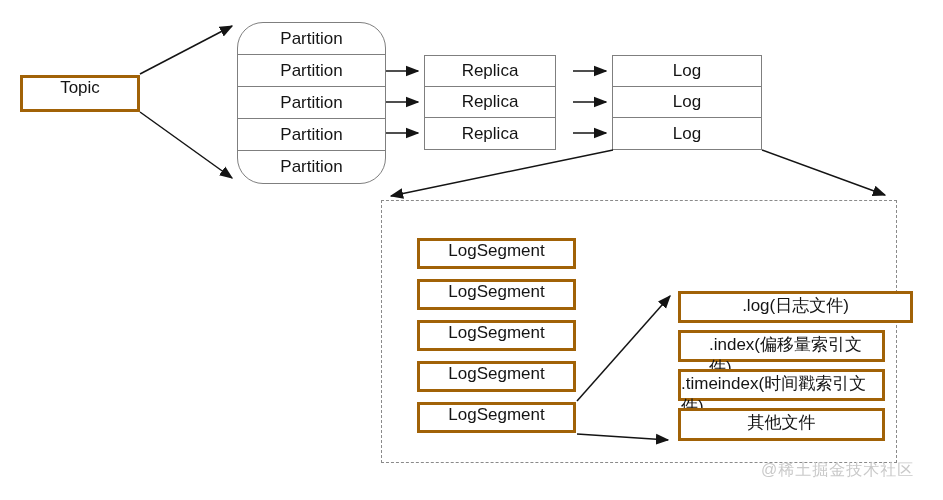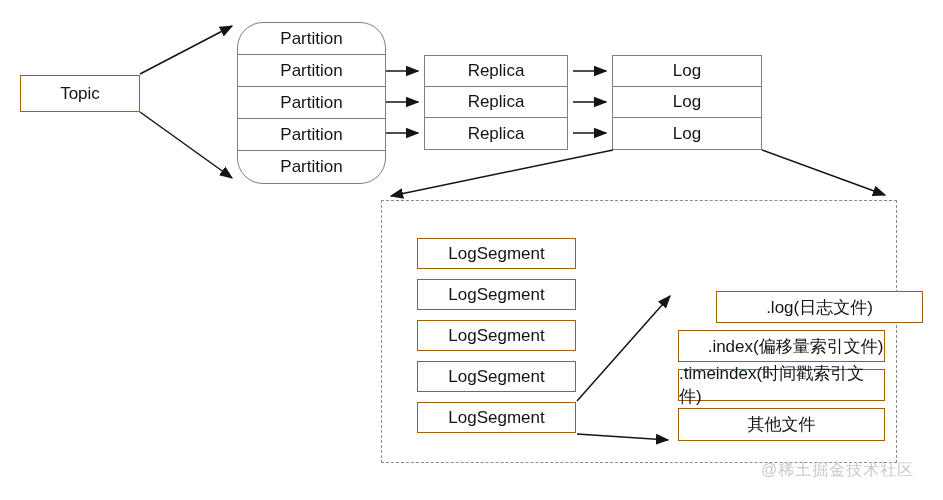--- a/index.html
+++ b/index.html
@@ -6,24 +6,24 @@
   .stage{
     position:relative;
     width:943px;height:500px;
     background:#ffffff;
     font-family:"Liberation Sans","DejaVu Sans",sans-serif;
     color:#141414;
     overflow:hidden;
   }
   .box{
     position:absolute;
-    border:1px solid #a16207;
+    border:3px solid #a16207;
     background:#ffffff;
     box-sizing:border-box;
-    display:flex;align-items:center;justify-content:center;
+    display:flex;justify-content:center;
     font-size:17px;
     z-index:2;
   }
   .stack{
     position:absolute;
     border:1px solid #7f7f7f;
     background:#ffffff;
     box-sizing:border-box;
     z-index:2;
   }
@@ -82,21 +82,21 @@
         <span>Partition</span>
       </div>
     <div class="cell h32">
         <span>Partition</span>
       </div>
     <div class="cell h32">
         <span>Partition</span>
       </div>
   </div>
 
-  <div class="stack" style="left:424px;top:55px;width:144px;">
+  <div class="stack" style="left:424px;top:55px;width:132px;">
     <div class="cell h31">
         <span>Replica</span>
       </div>
     <div class="cell h31">
         <span>Replica</span>
       </div>
     <div class="cell h31">
         <span>Replica</span>
       </div>
   </div>
@@ -122,21 +122,21 @@
   <div class="box" style="left:417px;top:320px;width:159px;height:31px;">
       <span>LogSegment</span>
     </div>
   <div class="box" style="left:417px;top:361px;width:159px;height:31px;">
       <span>LogSegment</span>
     </div>
   <div class="box" style="left:417px;top:402px;width:159px;height:31px;">
       <span>LogSegment</span>
     </div>
 
-  <div class="box" style="left:716px;top:291px;width:207px;height:32px;">
+  <div class="box" style="left:678px;top:291px;width:235px;height:32px;">
       <span>.log(日志文件)</span>
     </div>
   <div class="box" style="left:678px;top:330px;width:207px;height:32px;padding-left:28px;">
       <span>.index(偏移量索引文件)</span>
     </div>
   <div class="box" style="left:678px;top:369px;width:207px;height:32px;">
       <span>.timeindex(时间戳索引文件)</span>
     </div>
   <div class="box" style="left:678px;top:408px;width:207px;height:33px;">
       <span>其他文件</span>

